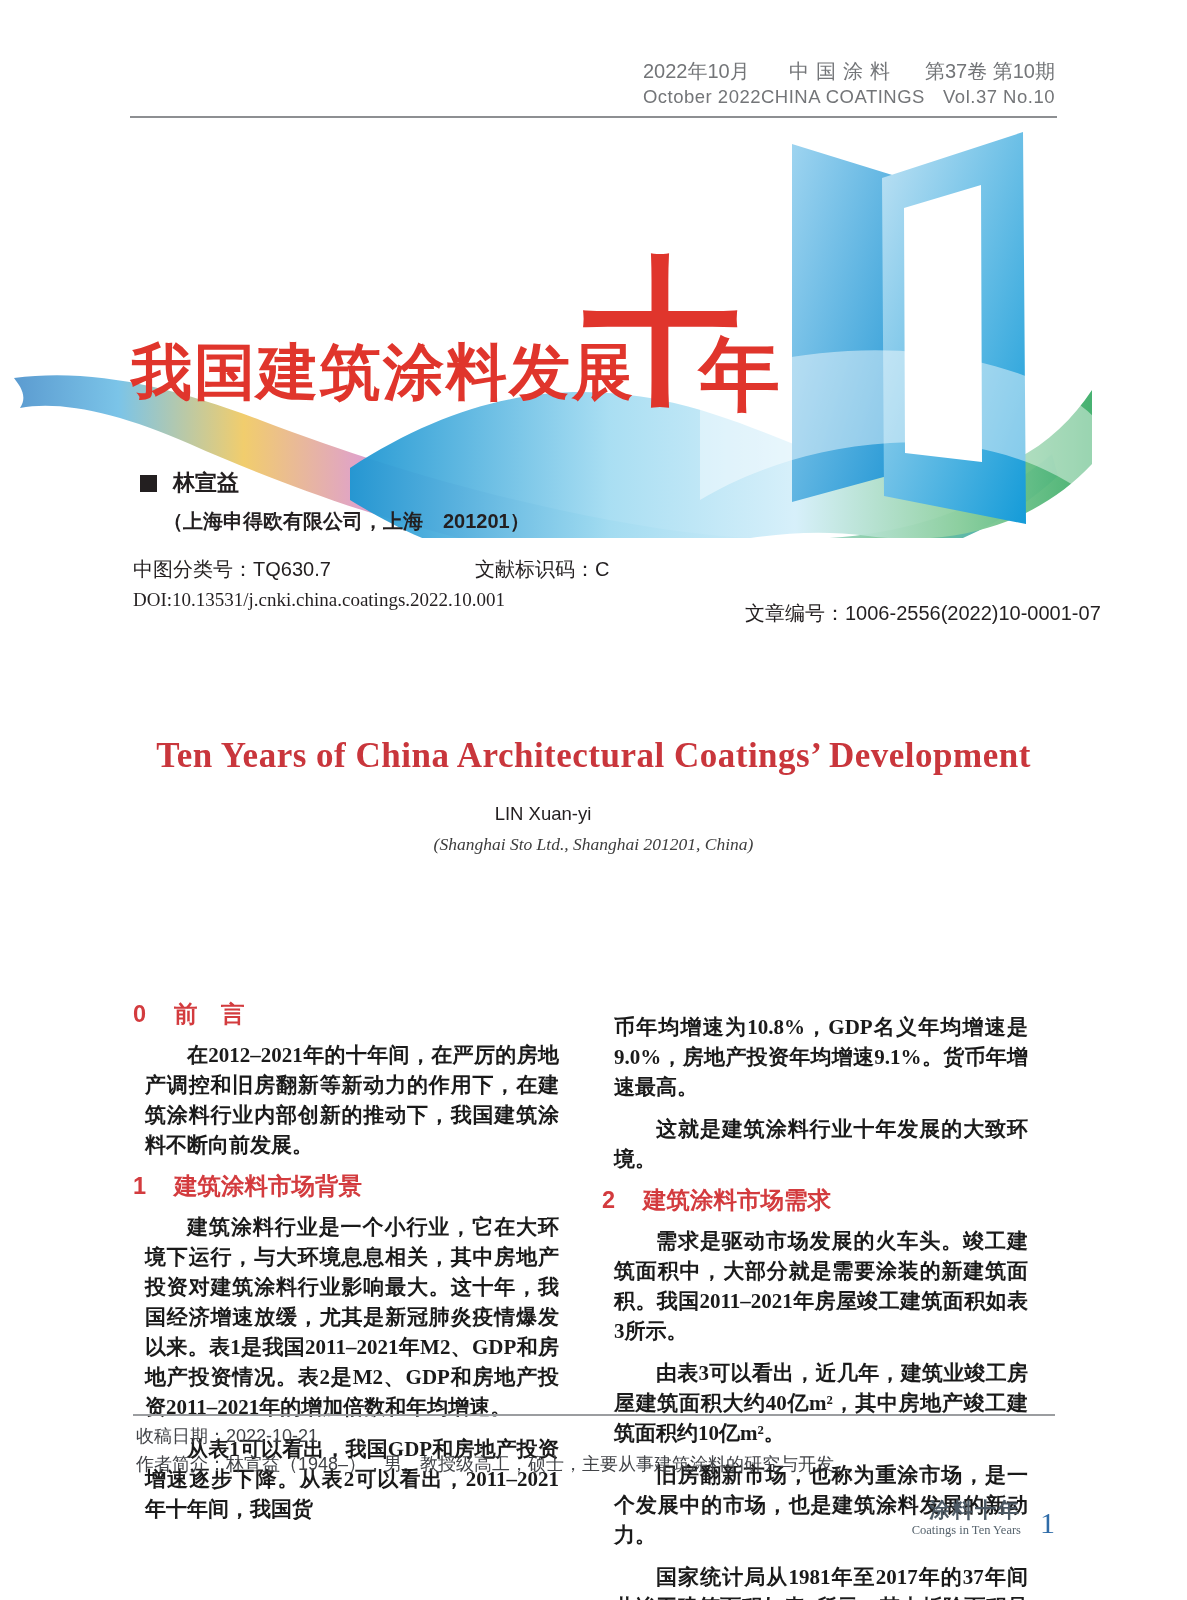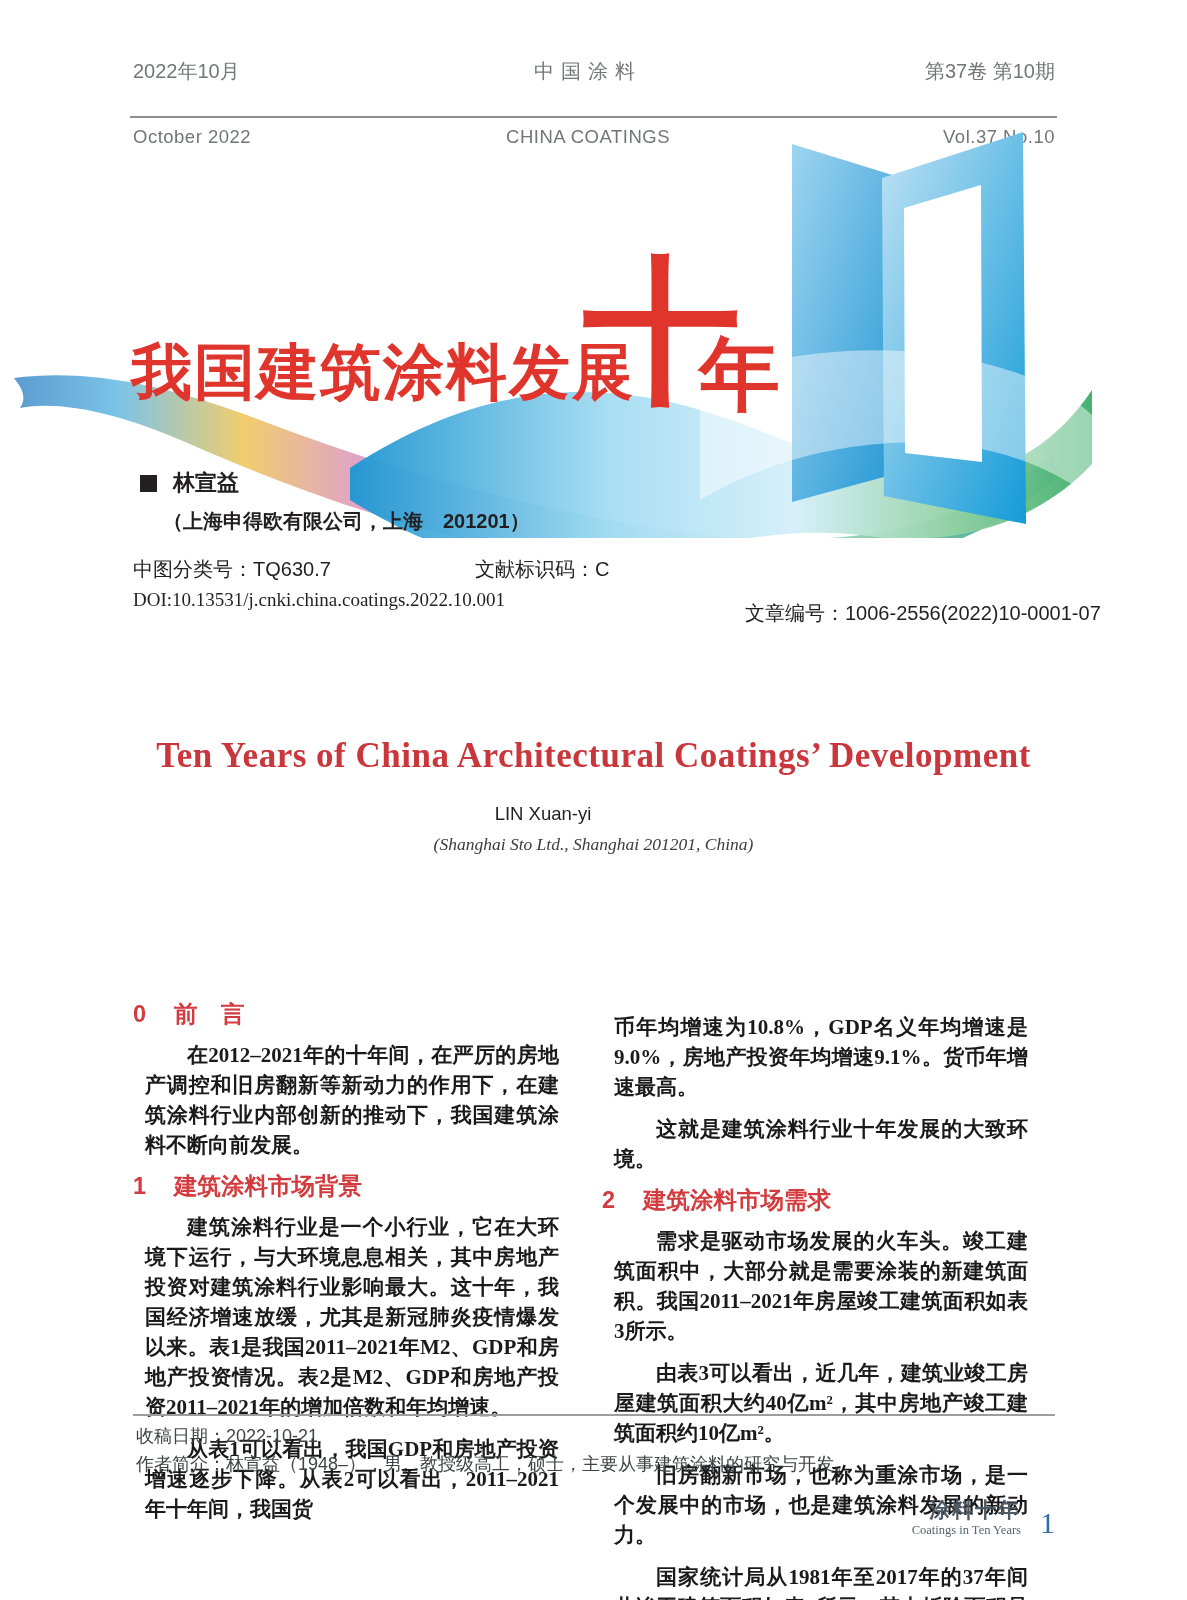--- a/index.html
+++ b/index.html
@@ -2,27 +2,27 @@
 <html><head>
 <meta charset="utf-8">
 <style>
   html,body{margin:0;padding:0;background:#ffffff;}
   .page{
     position:relative;width:1187px;height:1600px;background:#ffffff;overflow:hidden;
     font-family:"Liberation Sans","DejaVu Sans",sans-serif;color:#231f20;
   }
   
   .jheader{position:absolute;left:133px;top:58px;width:922px;}
-  .jh-row{display:flex;justify-content:space-between;align-items:flex-start;}
+  .jh-row{display:flex;justify-content:flex-end;align-items:flex-start;}
   .jh-col{line-height:26px;color:#737578;}
   .jh-left{text-align:left;font-size:20px;}
   .jh-center{text-align:center;font-size:20px;}
   .jh-center .cn{letter-spacing:7px;}
   .jh-right{text-align:right;font-size:20px;}
-  .jh-en{font-size:18.5px;letter-spacing:.5px;margin-top:40px;}
+  .jh-en{font-size:18.5px;letter-spacing:.5px;}
   .header-rule{position:absolute;left:130px;top:116px;width:927px;height:2px;background:#8d8f92;}
   
   .art{position:absolute;left:0;top:128px;width:1187px;height:410px;}
   .title-cn{
     position:absolute;left:131px;top:342px;z-index:3;
     font-size:61px;font-weight:900;color:#e0352c;letter-spacing:2px;line-height:1;
     font-family:"Liberation Sans","DejaVu Sans",sans-serif;
   }
   .big-shi{position:absolute;left:583px;top:252px;z-index:3;font-size:158px;font-weight:900;color:#e0352c;line-height:1;}
   .small-nian{position:absolute;left:699px;top:334px;z-index:3;font-size:81px;font-weight:900;color:#e0352c;line-height:1;}

